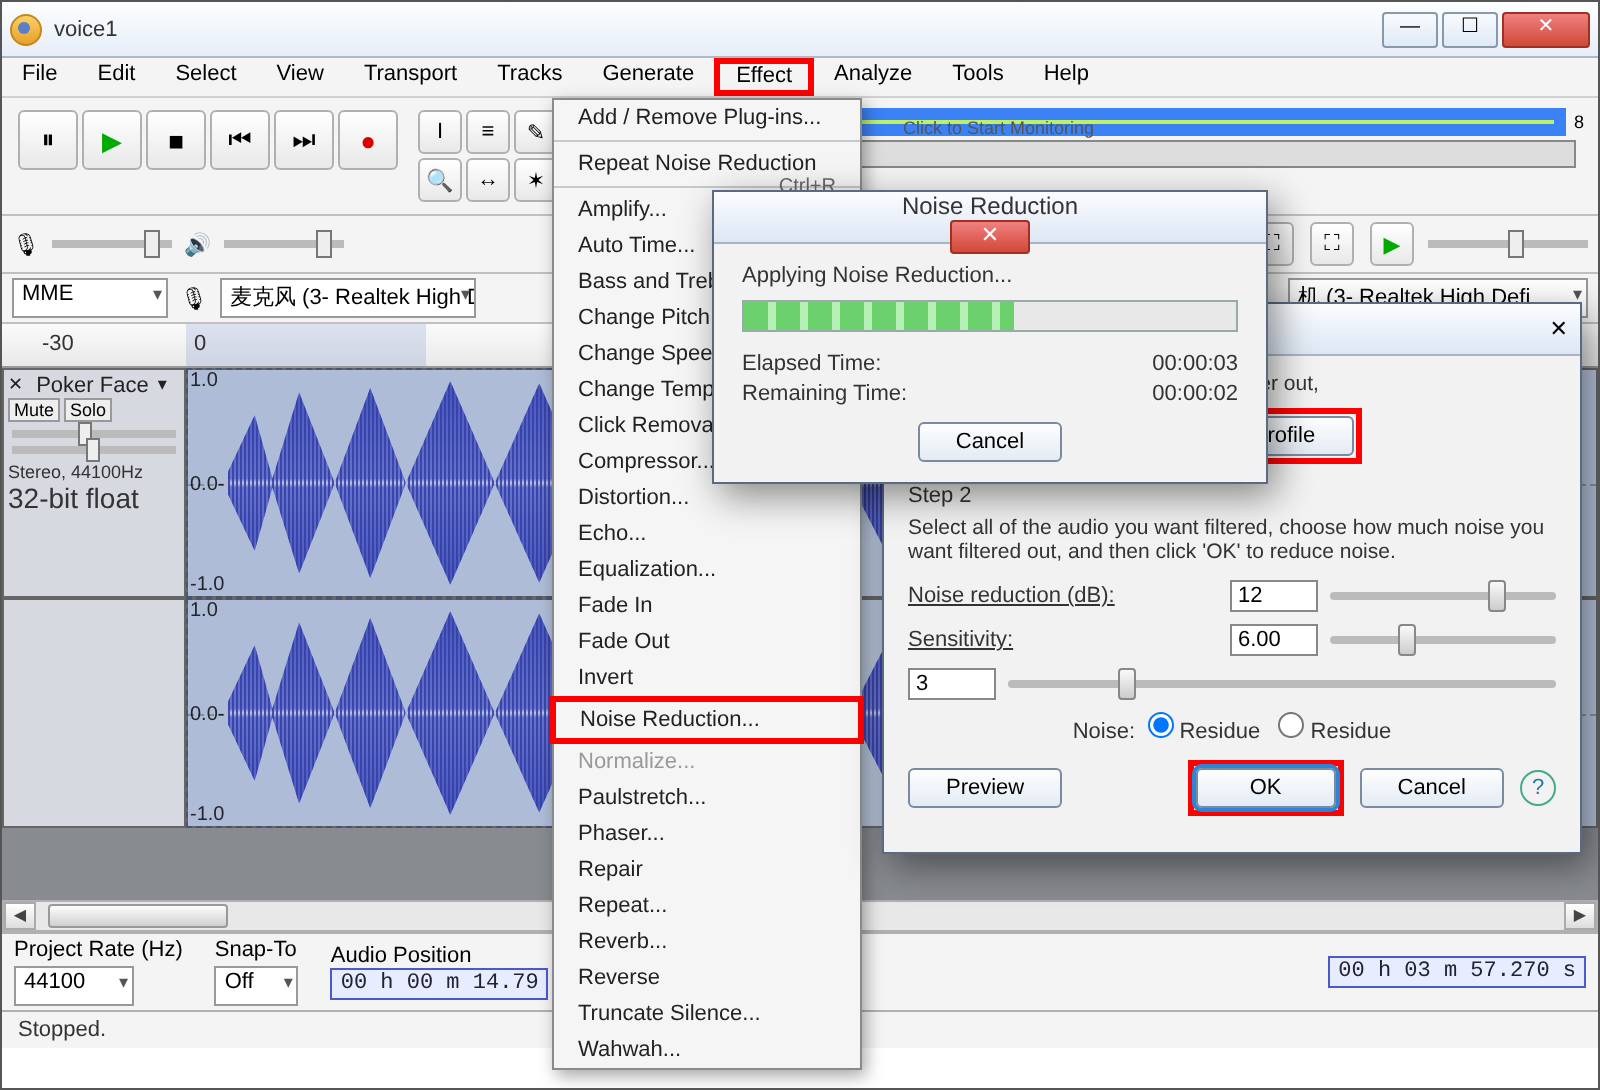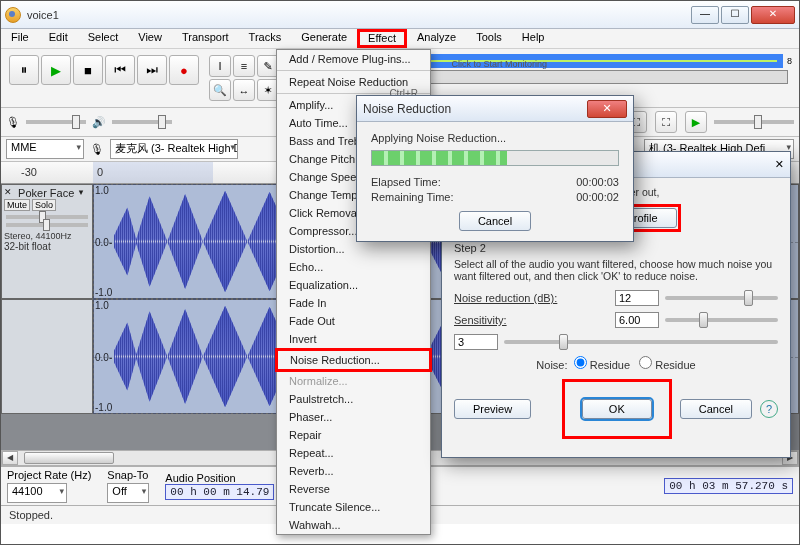--- a/index.html
+++ b/index.html
@@ -51,21 +51,21 @@
 .midline { position: absolute; left: 0; right: 0; top: 50%; border-top: 1px dashed rgba(0,0,0,.25); }
 .tracksel { position: absolute; left: 0; width: 30%; top: 0; bottom: 0; background: rgba(50,80,150,.08); outline: 1px dashed rgba(40,60,120,.4); }
 
 .effects-menu { position: absolute; left: 275px; top: 48px; width: 155px; background: #f5f5f5; border: 1px solid #8a8a8a; box-shadow: 2px 3px 8px rgba(0,0,0,.35); z-index: 30; }
 .effects-menu .mi { padding: 3px 12px; font-size: 11px; color: #222; white-space: nowrap; }
 .effects-menu .mi.disabled { color: #999; }
 .effects-menu .sep { border-top: 1px solid #c8c8c8; margin: 2px 0; }
 .effects-menu .shortcut { float: right; color: #666; font-size: 10px; }
 
 .progress-dialog { position: absolute; left: 355px; top: 94px; width: 278px; background: #f2f2f2; border: 1px solid #5a6a80; box-shadow: 4px 6px 18px rgba(0,0,0,.45); z-index: 60; }
-.progress-dialog .dtitle { height: 26px; background: linear-gradient(#fbfcff,#dde7f4); display: flex; align-items: center; padding: 0 6px; border-bottom: 1px solid #aab5c4; }
+.progress-dialog .dtitle { height: 26px; background: linear-gradient(#fbfcff,#dde7f4); display: flex; align-items: center; padding: 0 6px; border-bottom: 1px solid #aab5c4; flex-direction: column; }
 .progress-dialog .dtitle .t { flex: 1; color: #333; font-size: 12px; }
 .progress-dialog .wc { width: 40px; height: 18px; background: linear-gradient(#f08080,#d14836); border: 1px solid #a03020; border-radius: 2px; color: #fff; text-align: center; line-height: 15px; font-size: 11px; }
 .progress-dialog .body { padding: 10px 14px; color: #333; }
 .pbar { height: 16px; border: 1px solid #9aa; background: #e8e8e8; margin: 6px 0 10px; position: relative; overflow: hidden; }
 .pbar .inner { height: 100%; width: 55%; background: repeating-linear-gradient(90deg,#6cd06c 0 12px,#b4f0b4 12px 16px); }
 .kv { display: flex; justify-content: space-between; margin: 3px 0; font-size: 11px; }
 .dlgbtn { padding: 3px 18px; border: 1px solid #7a8aa0; background: linear-gradient(#fdfefe,#e3ebf4); border-radius: 3px; font-size: 11px; }
 .dlgbtn.primary { outline: 2px solid #2a86d6; }
 
 .nr-dialog { position: absolute; left: 440px; top: 150px; width: 350px; background: #f2f2f2; border: 1px solid #5a6a80; box-shadow: 4px 6px 18px rgba(0,0,0,.45); z-index: 50; padding-bottom: 10px; }
@@ -192,21 +192,21 @@
         <button>Mute</button>
         <button>Solo</button>
       </div>
     <div style="height:4px;margin:4px 2px;background:#bbb;position:relative">
         <div style="position:absolute;left:40%;top:-4px;width:7px;height:12px;border:1px solid #777;background:#eee"></div>
       </div>
     <div style="height:4px;margin:4px 2px;background:#bbb;position:relative">
         <div style="position:absolute;left:45%;top:-4px;width:7px;height:12px;border:1px solid #777;background:#eee"></div>
       </div>
     <div style="font-size:9px;color:#333;margin-top:4px">Stereo, 44100Hz</div>
-    <div style="font-size:10px;color:#333">32-bit float</div>
+    <div style="font-size:14px;color:#333">32-bit float</div>
   </div>
   <div class="wavecanvas">
     <span class="db" style="top:0">1.0</span>
     <span class="db" style="top:46%">0.0-</span>
     <span class="db" style="bottom:0">-1.0</span>
     <div class="midline"></div>
     <div class="wave">
         <div class="fill"></div>
       </div>
     <div class="tracksel"></div>
@@ -354,18 +354,18 @@
 
     <div style="text-align:center;margin:6px 0">
       <span>Noise:</span>&nbsp;
       <input type="radio" checked="" style=""> <span>Residue</span>&nbsp;&nbsp;
       <input type="radio" style=""> <span>Residue</span>
     </div>
 
     <div style="display:flex;align-items:center;gap:8px;margin-top:8px">
       <button class="dlgbtn">Preview</button>
       <div style="flex:1"></div>
-      <span class="highlighted" style="padding:17px"><button class="dlgbtn primary" style="padding:3px 26px">OK</button></span>
+      <span class="highlighted" style="padding:1px"><button class="dlgbtn primary" style="padding:3px 26px">OK</button></span>
       <button class="dlgbtn">Cancel</button>
       <span style="width:18px;height:18px;border:1px solid #4a8;border-radius:50%;text-align:center;color:#27a;line-height:16px">?</span>
     </div>
   </div>
 </div>
 
 </body></html>

